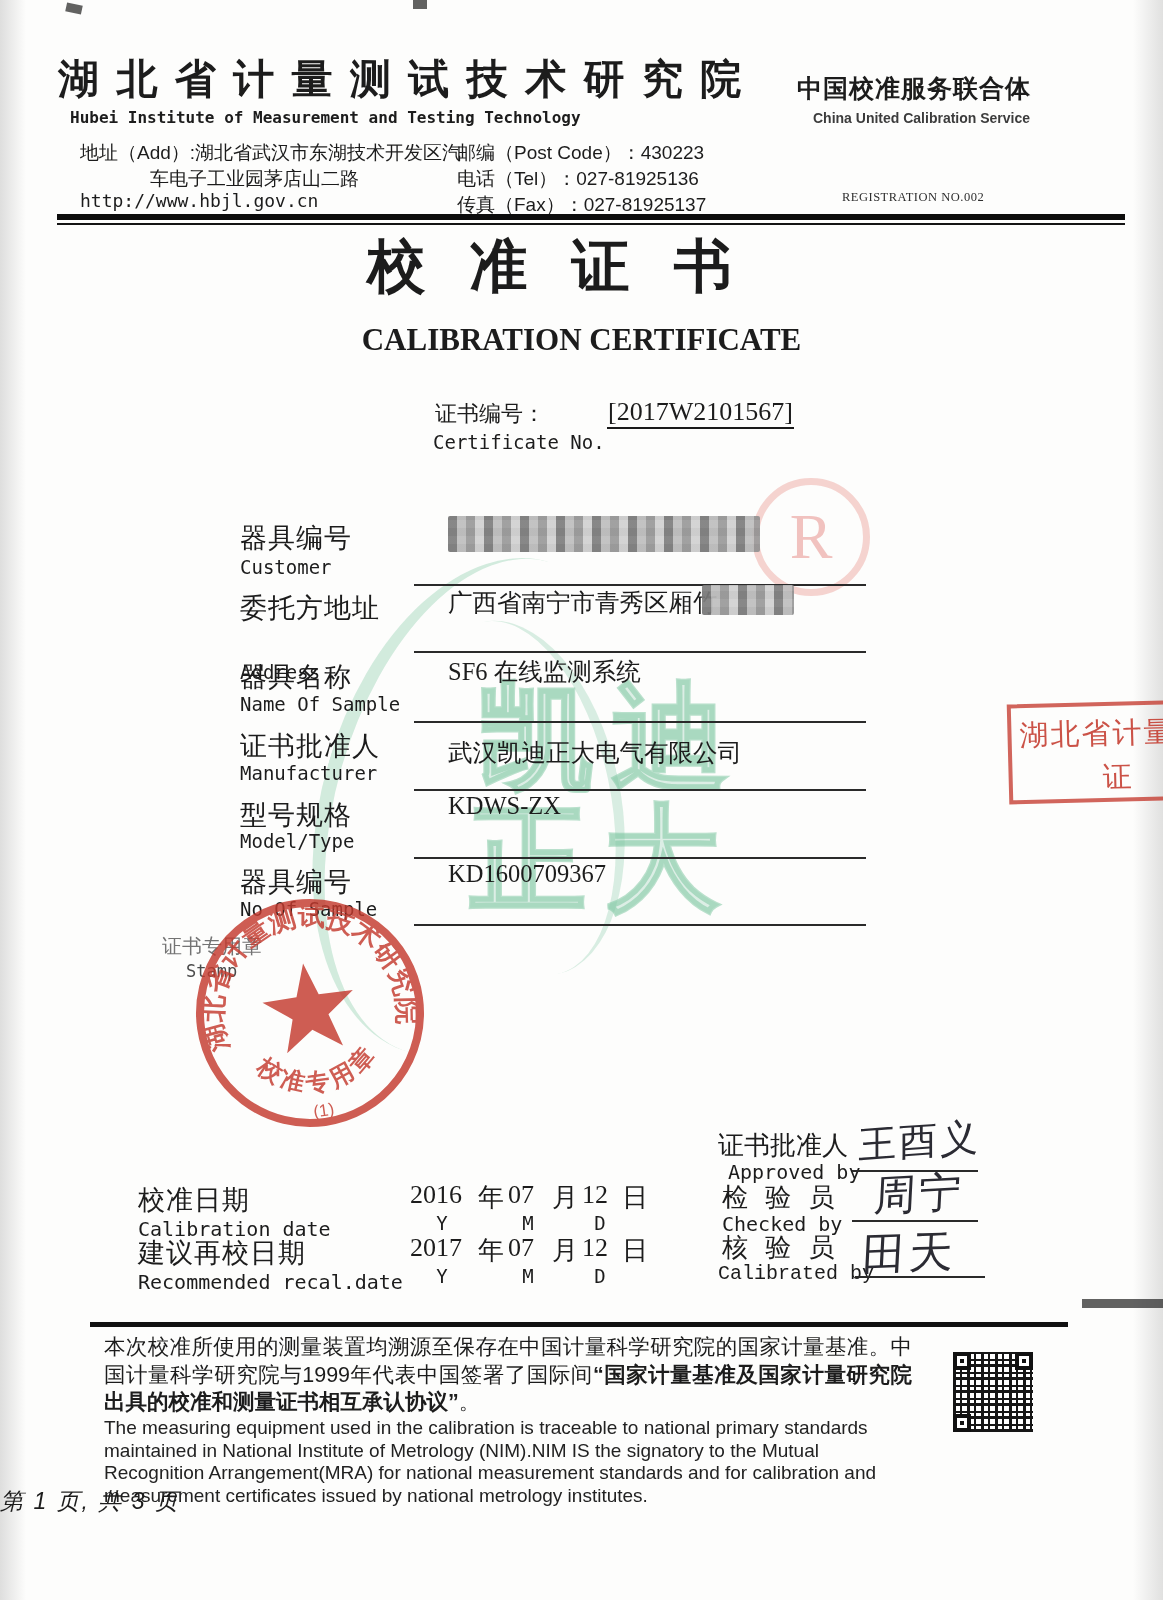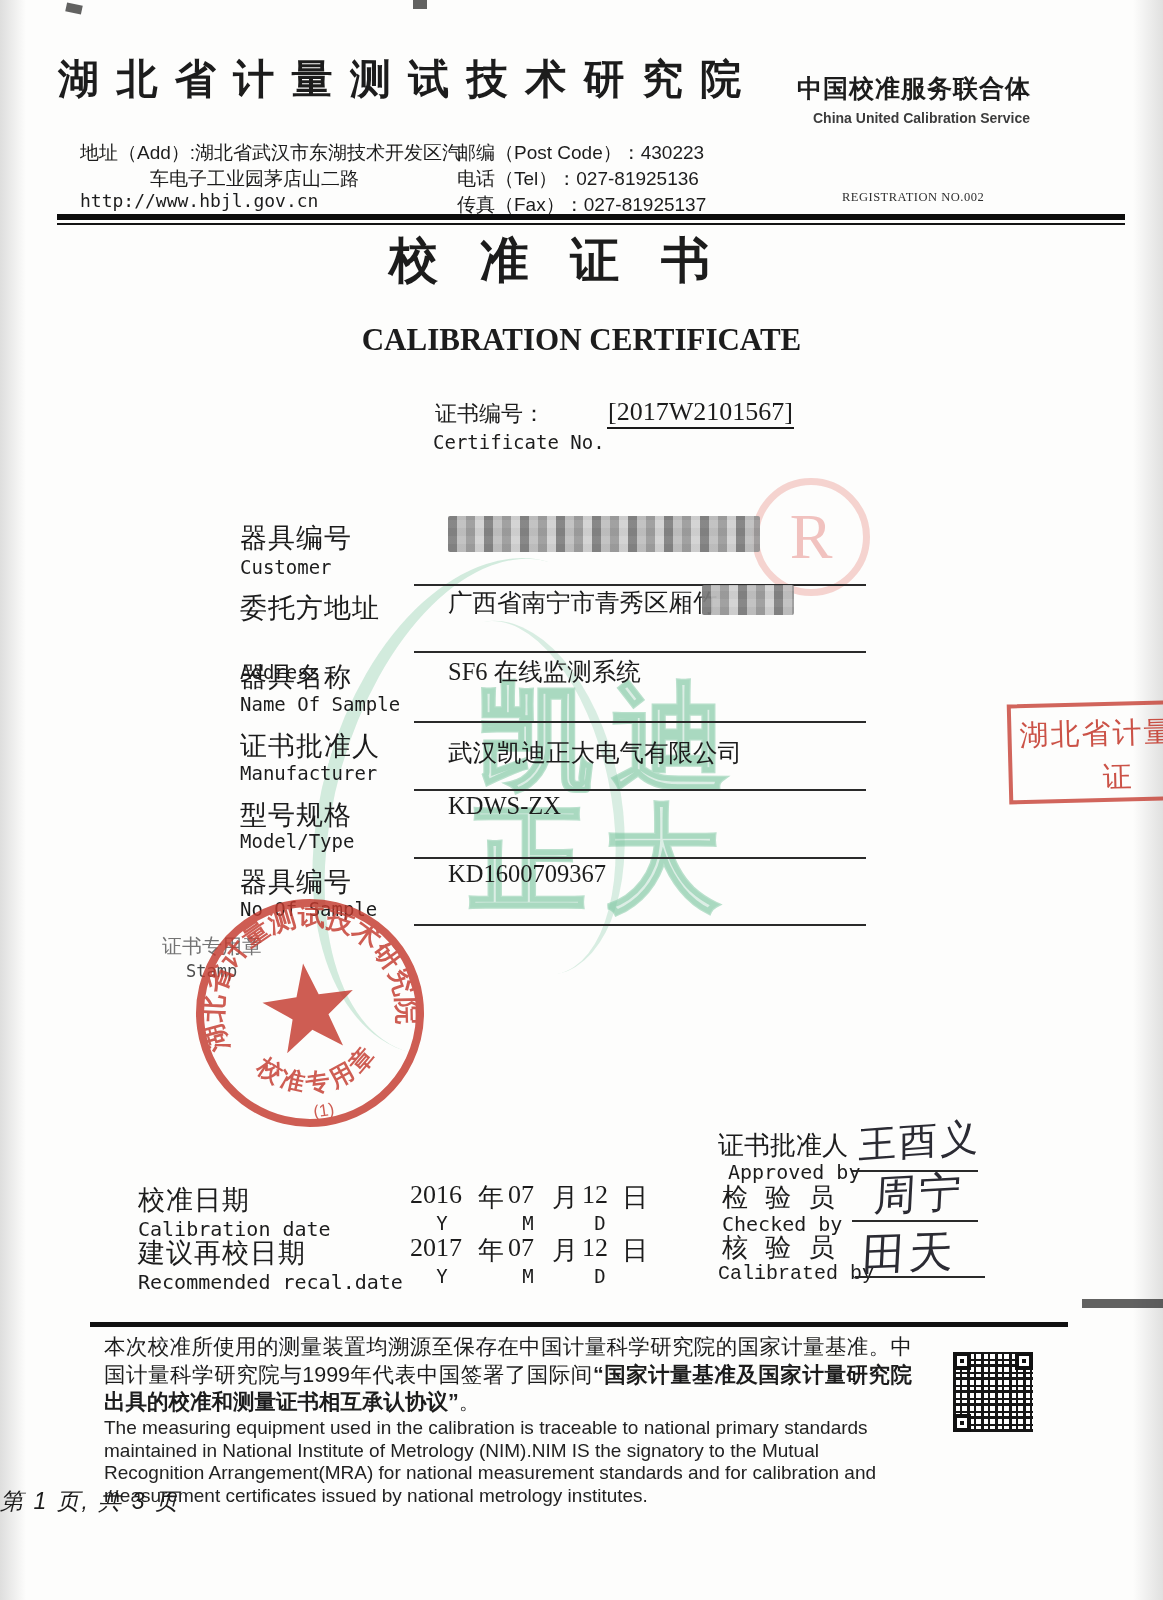--- a/index.html
+++ b/index.html
@@ -25,21 +25,21 @@
   .contact{font-size:19px;}
   .rule-double{left:57px;top:214px;width:1068px;height:3px;border-top:6px solid #0d0d0d;border-bottom:2px solid #141414;}
 
   
   .cuc-cn{left:797px;top:72px;font-size:25px;font-weight:bold;letter-spacing:1px;text-align:center;}
   .cuc-en{left:813px;top:110px;font-size:14px;font-weight:bold;color:#3c3c3c;}
   .cuc-acronym{left:836px;top:116px;font-size:72px;font-weight:bold;color:#4a4a4a;letter-spacing:4px;}
   .cuc-reg{left:842px;top:190px;font-size:12.5px;letter-spacing:.5px;color:#2e2e2e;}
 
   
-  .title-cn{left:0;top:228px;width:1113px;text-align:center;font-size:49px;font-weight:bold;letter-spacing:14px;}
+  .title-cn{left:0;top:228px;width:1113px;text-align:center;font-size:58px;font-weight:bold;letter-spacing:14px;}
   .title-en{left:0;top:322px;width:1163px;text-align:center;font-size:31px;font-weight:bold;}
 
   
   .certno-cn{left:435px;top:399px;font-size:22px;}
   .certno-en{left:433px;top:431px;font-size:19px;}
   .certno-val{left:607px;top:397px;font-size:26px;}
   .certno-val span{border-bottom:2px solid #1a1a1a;padding:0 1px 1px 1px;}
 
   
   .f-cn{left:240px;font-size:27px;letter-spacing:1px;}
@@ -111,20 +111,21 @@
 
   <div class="abs wm-arc1 z1"></div>
   <div class="abs wm-arc2 z1"></div>
   <div class="abs wm-text z1 nowrap" style="left:478px;top:660px;">凯迪</div>
   <div class="abs wm-text z1 nowrap" style="left:470px;top:782px;">正大</div>
   <div class="abs wm-reg serif z1">
     <span>R</span>
   </div>
 
   <div class="abs institute-cn nowrap z2">湖 北 省 计 量 测 试 技 术 研 究 院</div>
+  <div class="abs institute-en mono z2">Hubei Institute of Measurement and Testing Technology</div>
 
   <div class="abs contact z2" style="left:80px;top:140px;">地址（Add）:湖北省武汉市东湖技术开发区汽</div>
   <div class="abs contact z2" style="left:150px;top:166px;">车电子工业园茅店山二路</div>
   <div class="abs mono z2" style="left:80px;top:190px;font-size:18px;">http://www.hbjl.gov.cn</div>
   <div class="abs contact z2" style="left:457px;top:140px;">邮编（Post Code）：430223</div>
   <div class="abs contact z2" style="left:457px;top:166px;">电话（Tel）：027-81925136</div>
   <div class="abs contact z2" style="left:457px;top:192px;">传真（Fax）：027-81925137</div>
 
   <div class="abs cuc-cn z2">中国校准服务联合体</div>
   <div class="abs cuc-en z2">China United Calibration Service</div>

